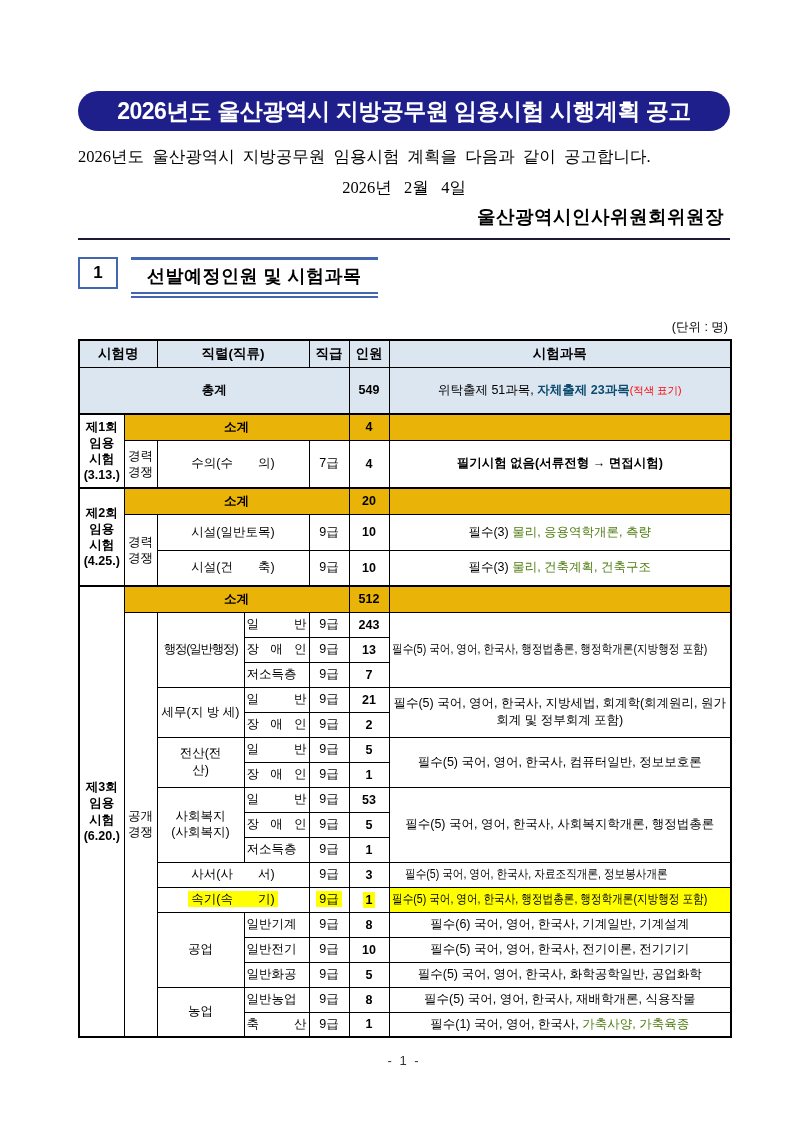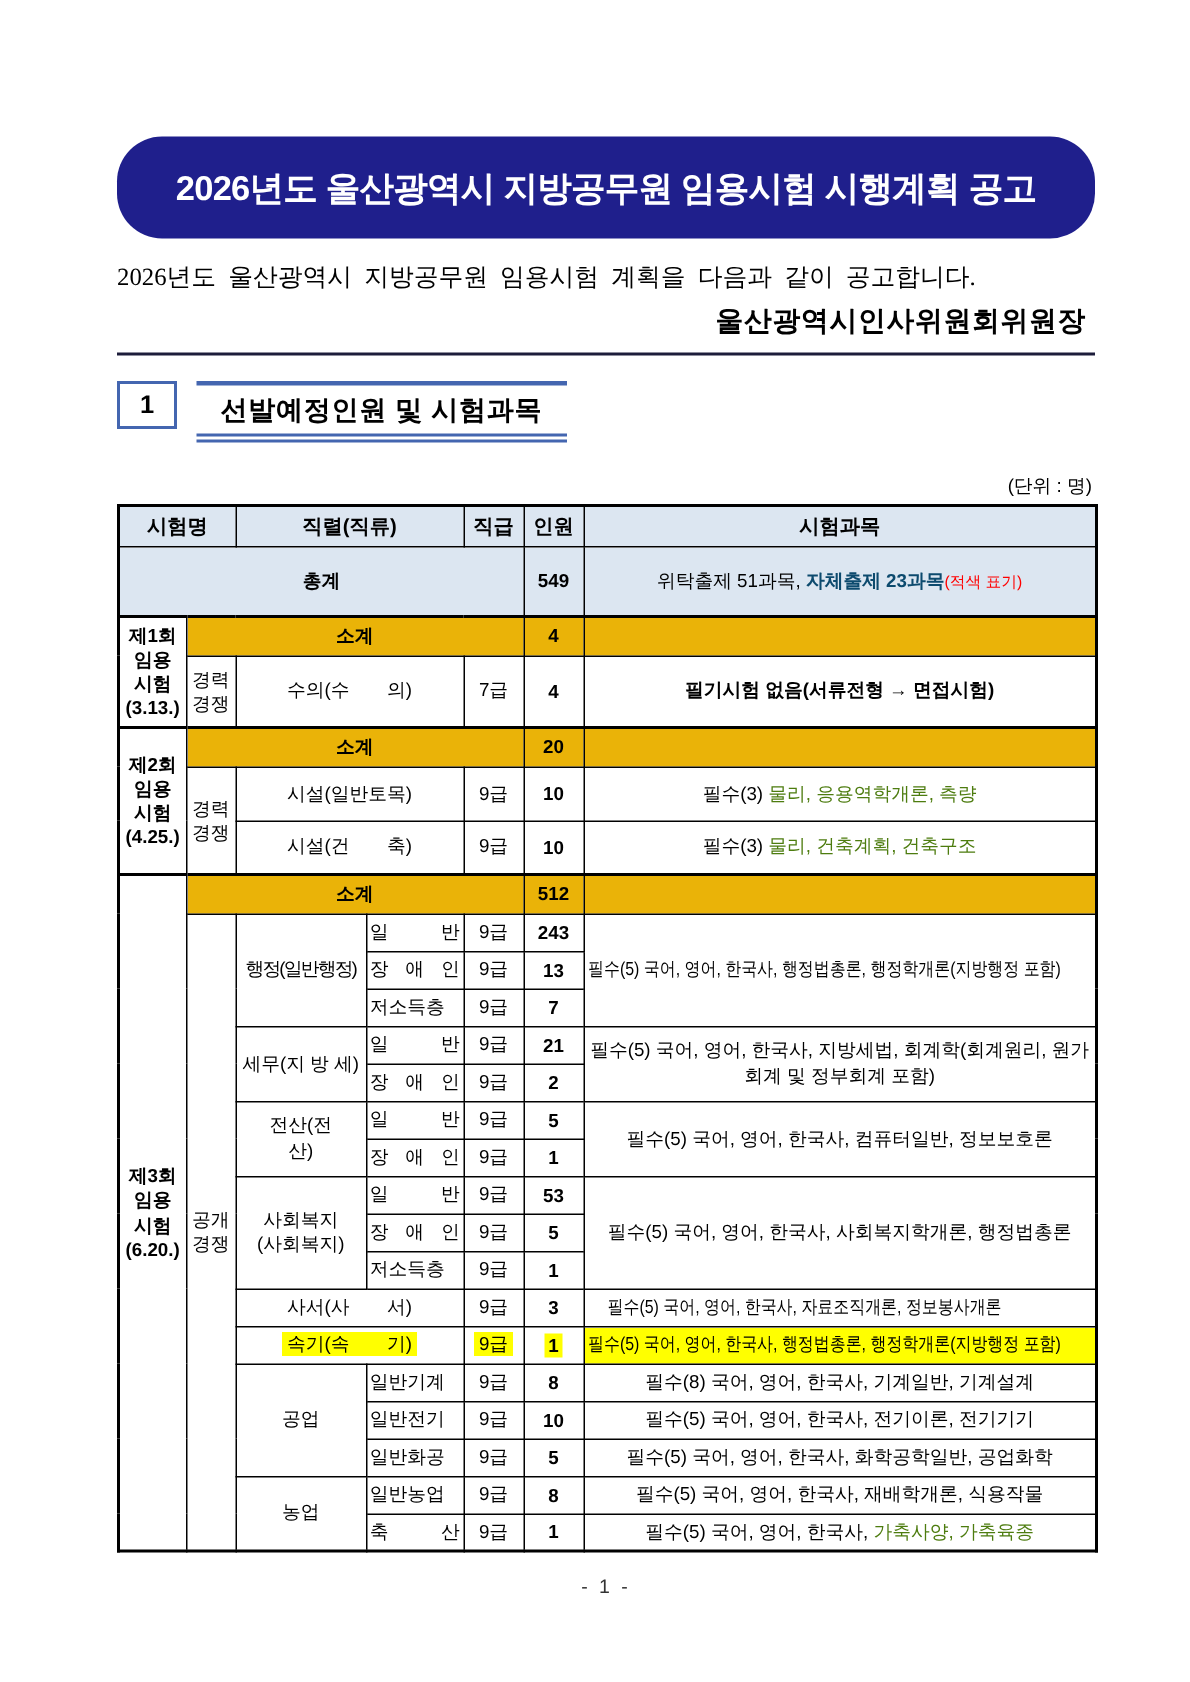--- a/index.html
+++ b/index.html
@@ -5,21 +5,21 @@
   html,body{margin:0;padding:0;background:#fff;}
   .page{
     position:relative;width:793px;height:1121px;background:#fff;overflow:hidden;
     font-family:"Liberation Sans",sans-serif;color:#000;box-sizing:border-box;
     padding:82px 63px 0 78px;
   }
   .content{width:652px;}
   .pre{white-space:pre-line;}
   .notice{font-family:"Liberation Serif",serif;font-size:15.5px;letter-spacing:.5px;}
   .banner{
-    margin-top:9px;height:68px;background:#1f1f8c;border-radius:30px;
+    margin-top:9px;height:40px;background:#1f1f8c;border-radius:30px;
     display:flex;align-items:center;justify-content:center;
   }
   .banner span{
     color:#fff;font-weight:bold;font-size:23px;letter-spacing:-.5px;white-space:nowrap;
   }
   .intro{
     margin:15px 0 0 0;font-family:"Liberation Serif",serif;font-size:16.5px;
     word-spacing:4px;text-align:justify;
   }
   .date{margin-top:9px;text-align:center;font-family:"Liberation Serif",serif;font-size:16.5px;white-space:pre;}
@@ -78,20 +78,21 @@
 <div class="page">
   <div class="content">
 
 
     <div class="banner">
       <span>2026년도 울산광역시 지방공무원 임용시험 시행계획 공고</span>
     </div>
 
     <p class="intro">2026년도 울산광역시 지방공무원 임용시험 계획을 다음과 같이 공고합니다.</p>
 
+    <div class="date">2026년   2월   4일</div>
 
     <div class="signer">울산광역시인사위원회위원장</div>
 
     <hr class="rule">
 
     <div class="section">
       <div class="numbox">1</div>
       <div class="sec-title">선발예정인원 및 시험과목</div>
     </div>
 
@@ -252,21 +253,21 @@
         <td><span class="hl">9급</span></td>
         <td class="cnt"><span class="hl">1</span></td>
         <td class="subj hlcell"><span class="sq">필수(5) 국어, 영어, 한국사, 행정법총론, 행정학개론(지방행정 포함)</span></td>
       </tr>
 
       <tr class="h25">
         <td rowspan="3">공업</td>
         <td class="j">일반기계</td>
         <td>9급</td>
         <td class="cnt">8</td>
-        <td class="subj">필수(8) 국어, 영어, 한국사, 기계일반, 기계설계</td>
+        <td class="subj">필수(6) 국어, 영어, 한국사, 기계일반, 기계설계</td>
       </tr>
       <tr class="h25">
         <td class="j">일반전기</td>
         <td>9급</td>
         <td class="cnt">10</td>
         <td class="subj">필수(5) 국어, 영어, 한국사, 전기이론, 전기기기</td>
       </tr>
       <tr class="h25">
         <td class="j">일반화공</td>
         <td>9급</td>
@@ -278,21 +279,21 @@
         <td rowspan="2">농업</td>
         <td class="j">일반농업</td>
         <td>9급</td>
         <td class="cnt">8</td>
         <td class="subj">필수(5) 국어, 영어, 한국사, 재배학개론, 식용작물</td>
       </tr>
       <tr class="h25">
         <td class="j">축　산</td>
         <td>9급</td>
         <td class="cnt">1</td>
-        <td class="subj"><span>필수(5) 국어, 영어, 한국사, </span><span class="red">가축사양, 가축육종</span></td>
+        <td class="subj"><span>필수(1) 국어, 영어, 한국사, </span><span class="red">가축사양, 가축육종</span></td>
       </tr>
     </tbody>
       </table>
 
     <div class="pageno">- 1 -</div>
 
   </div>
 </div>
 
 </body></html>

